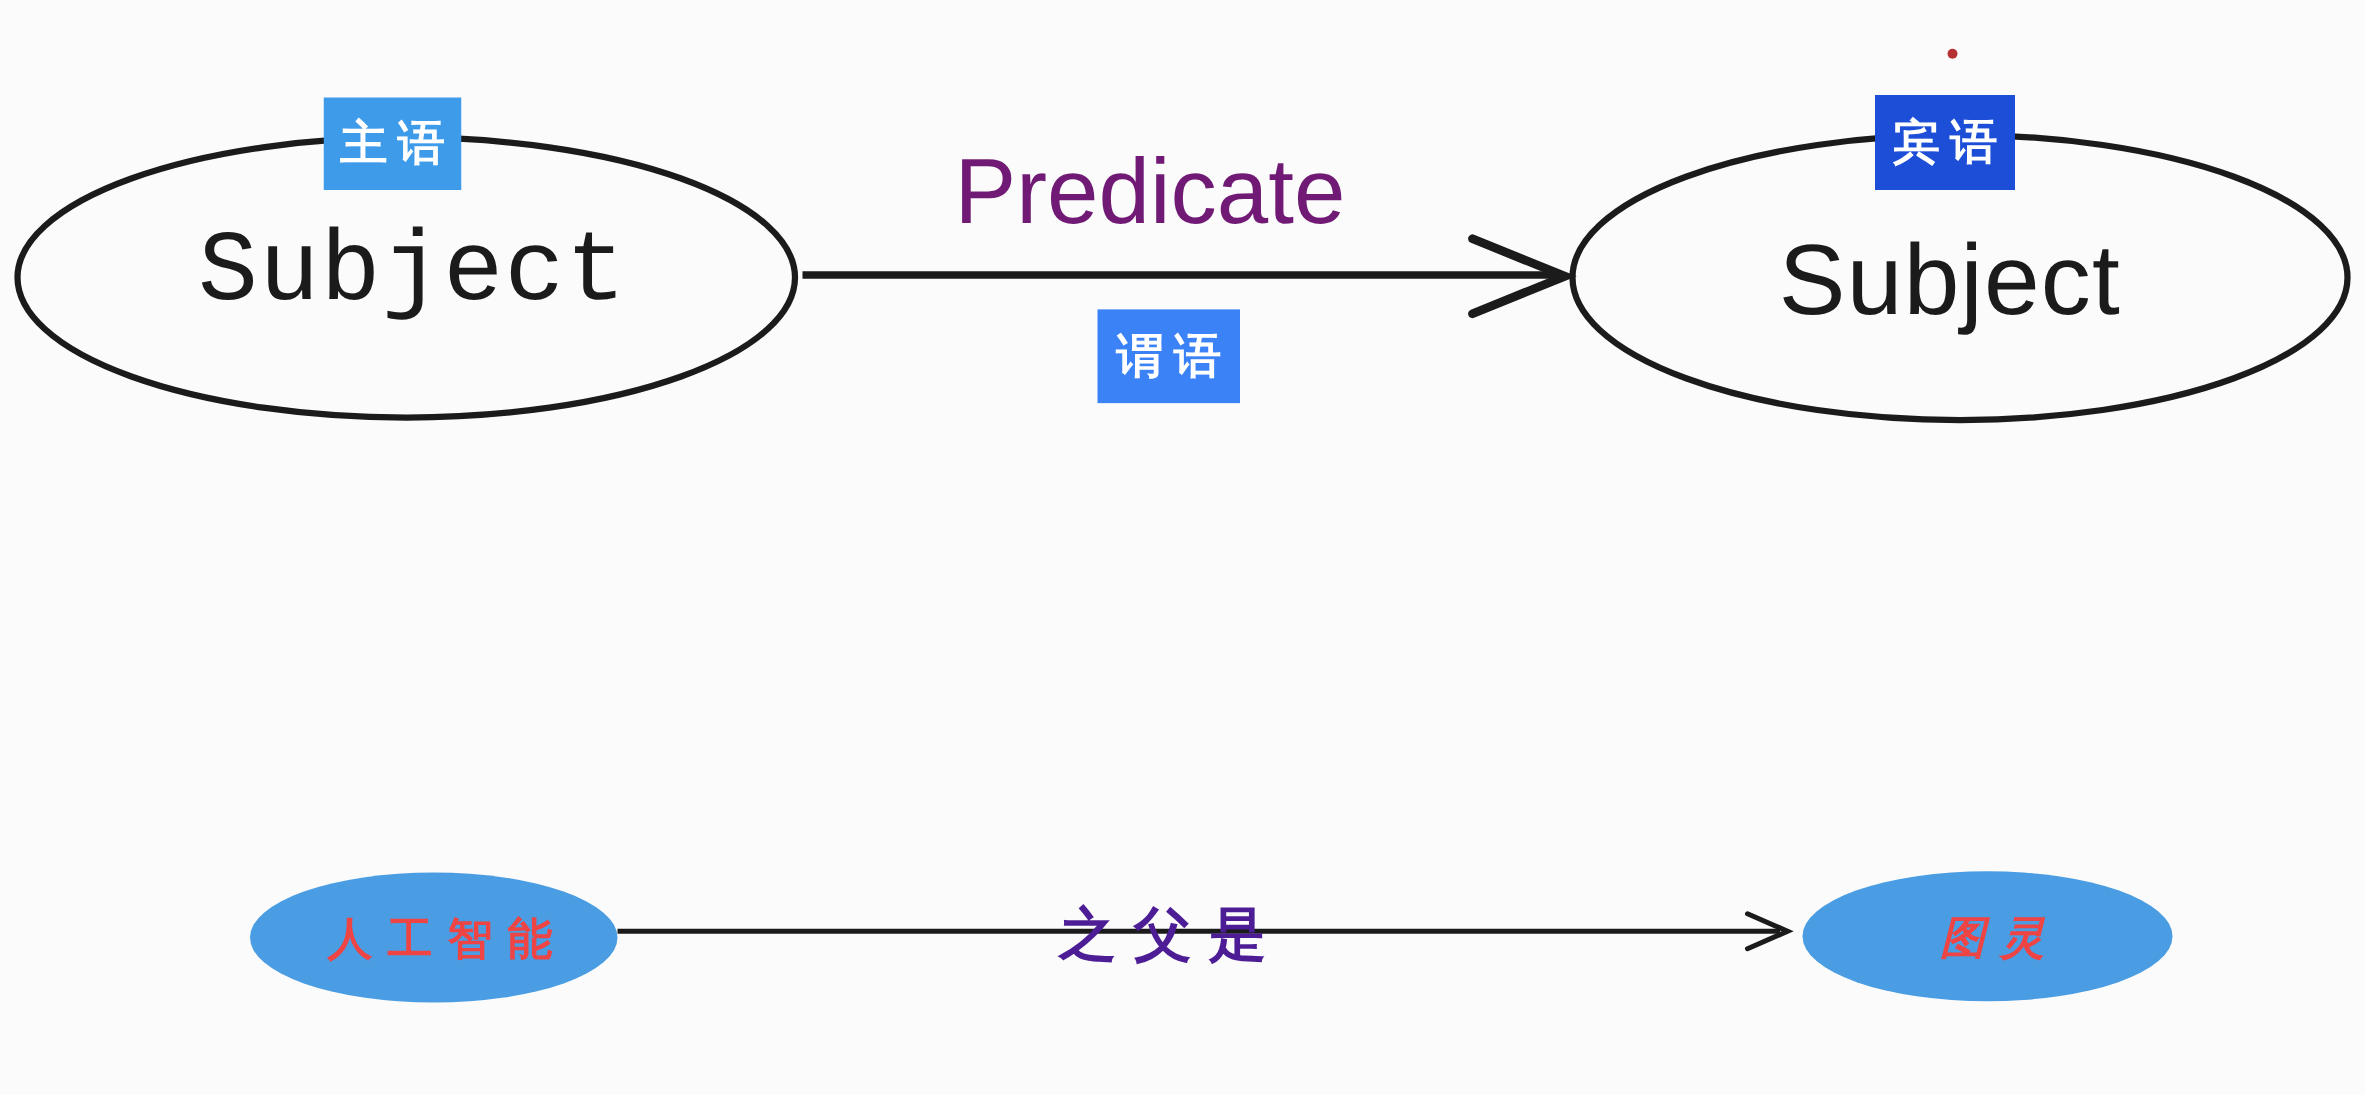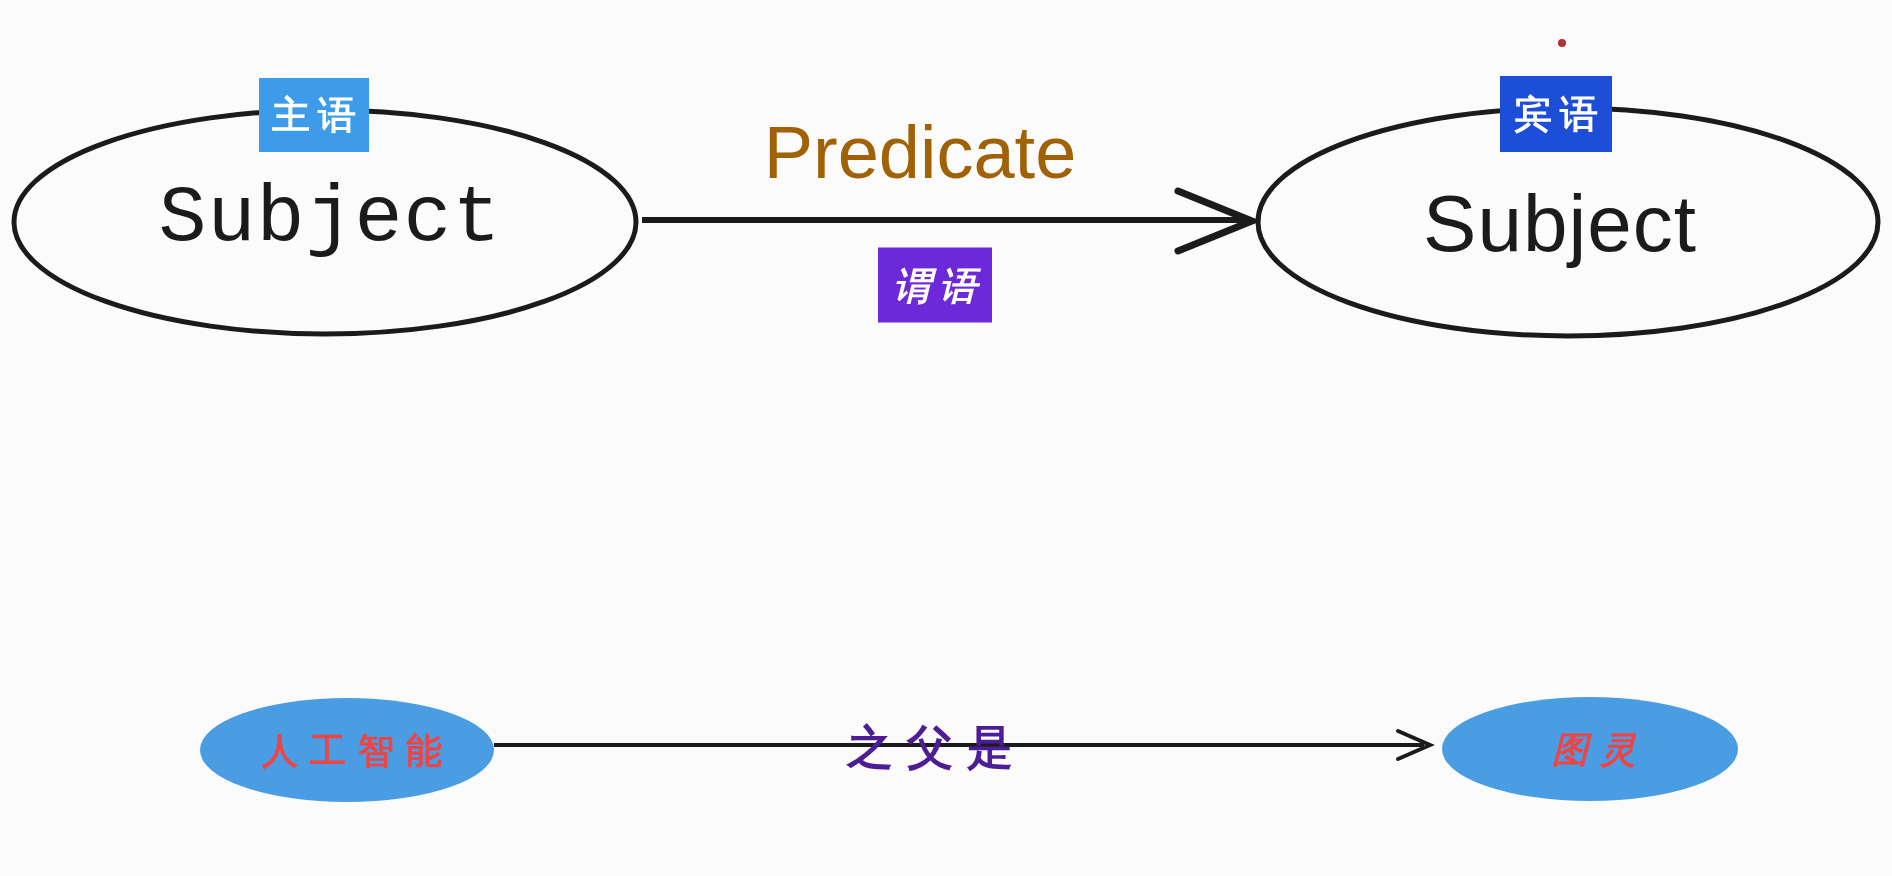--- a/index.html
+++ b/index.html
@@ -30,21 +30,21 @@
     line-height: 1;
     user-select: none;
   }
   .node-en {
     font-size: 80px;
     letter-spacing: 1px;
     color: #1b1b1b;
   }
   .pred-en {
     font-size: 74px;
-    color: #a16207;
+    color: #701a75;
   }
   .badge {
     position: absolute;
     transform: translate(-50%, -50%);
     display: flex;
     align-items: center;
     justify-content: center;
     color: #ffffff;
     font-size: 38px;
     font-weight: bold;
@@ -101,21 +101,21 @@
   </svg>
 
   <div class="lbl node-en" style="left:330px; top:219px;font-family:Liberation Mono, monospace;">Subject</div>
 
   <div class="lbl pred-en" style="left:920px; top:153px;">Predicate</div>
 
   <div class="lbl node-en" style="left:1560px; top:224px;">Subject</div>
 
   <div class="badge badge-subject" style="background-color: rgb(61, 155, 233);">主语</div>
 
-  <div class="badge badge-predicate" style="background-color: #6d28d9; font-style: italic;">谓语</div>
+  <div class="badge badge-predicate" style="background-color: #3b82f6;">谓语</div>
 
   <div class="badge badge-object" style="background-color: #1d4ed8;">宾语</div>
 
   <div class="lbl ex-node" style="left:352px; top:751px;">人工智能</div>
 
   <div class="lbl ex-pred" style="left:930px; top:699px;">之父是</div>
 
   <div class="lbl ex-node" style="left:1594px; top:750px;font-style:italic;">图灵</div>
 
 </div>

